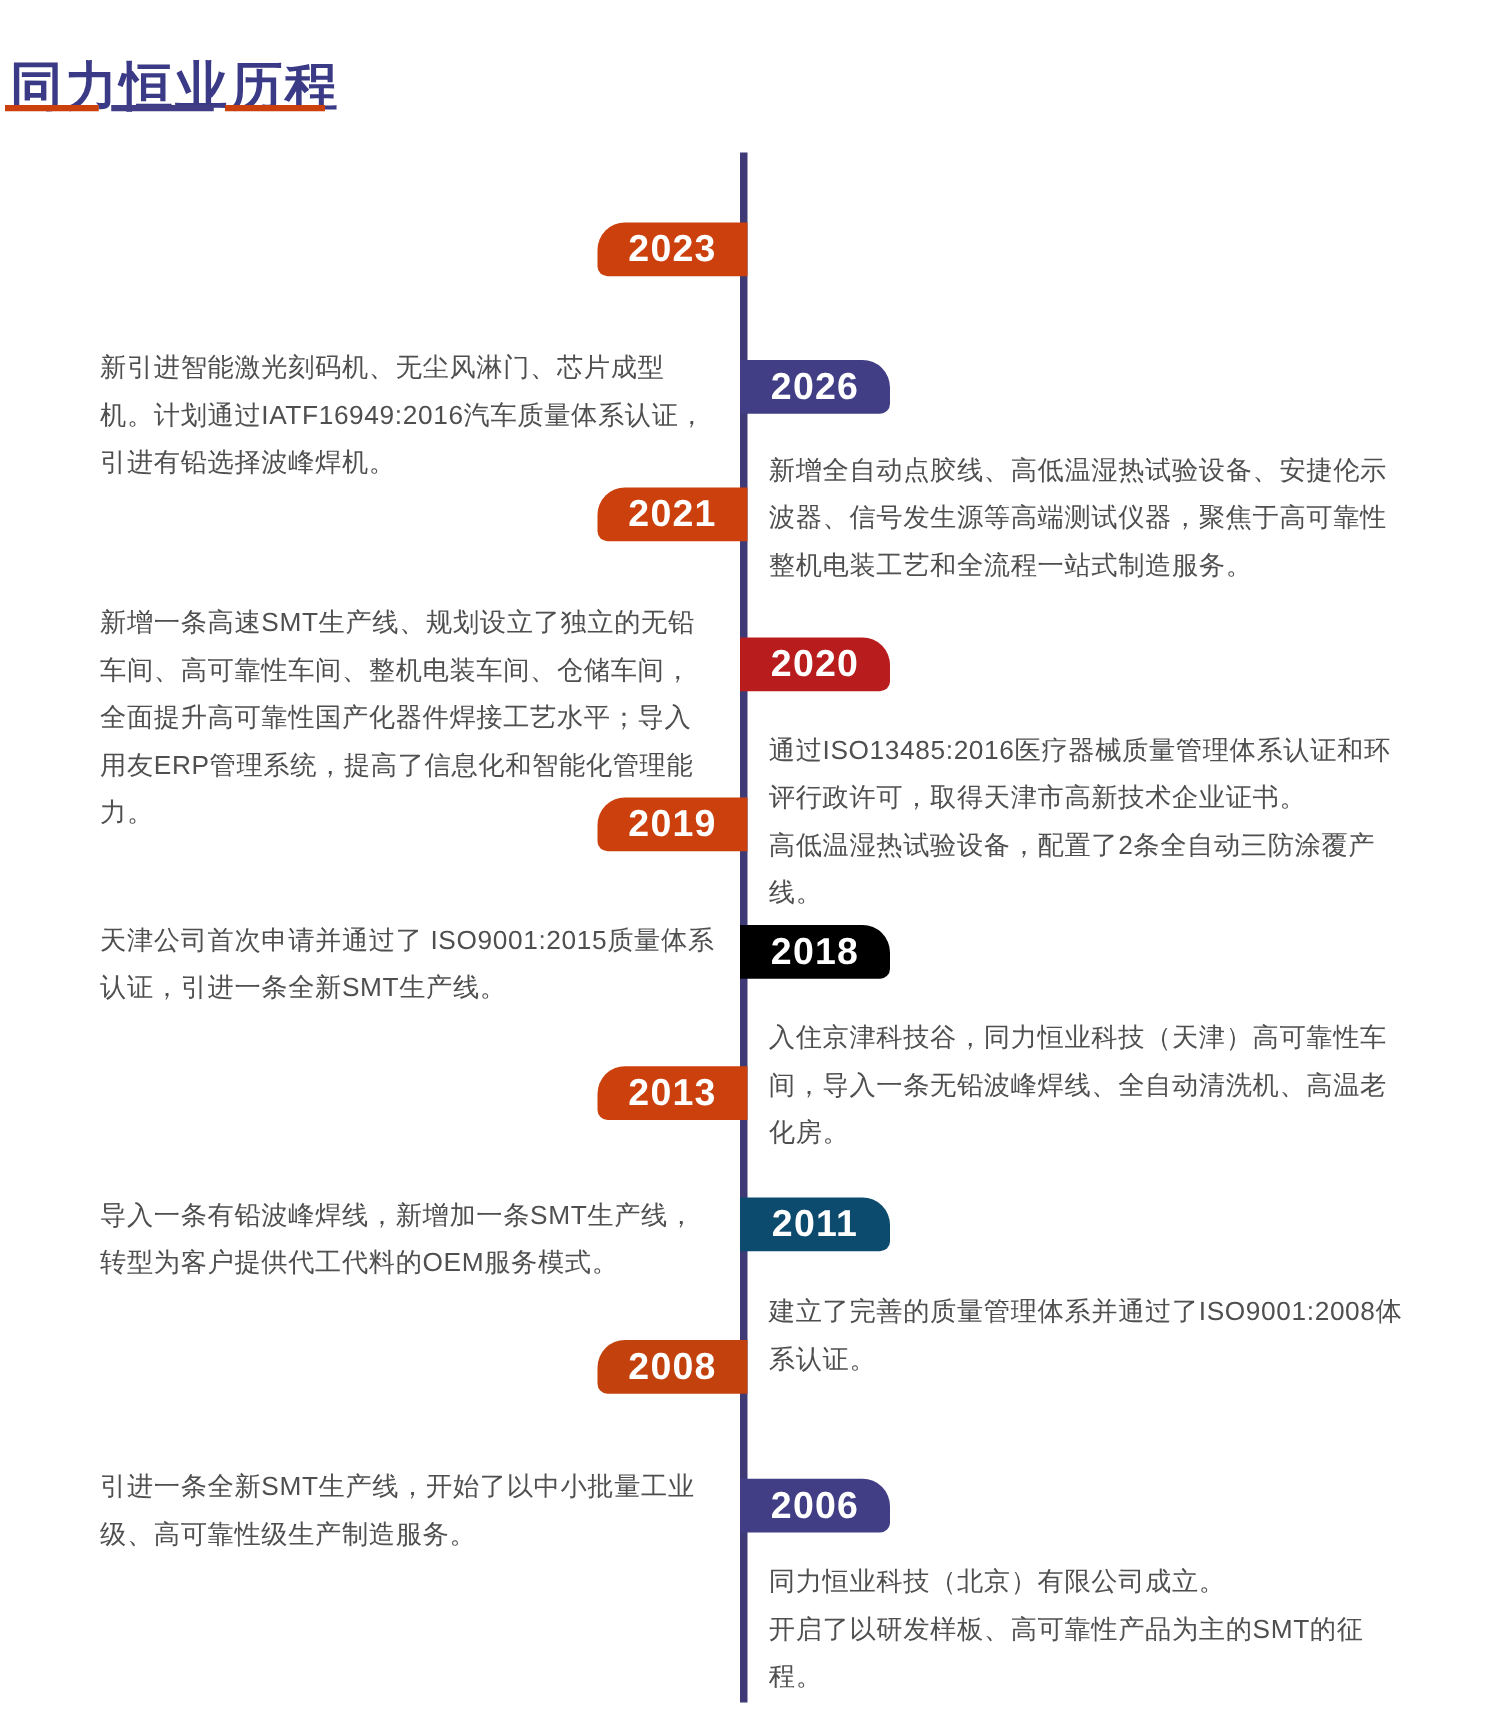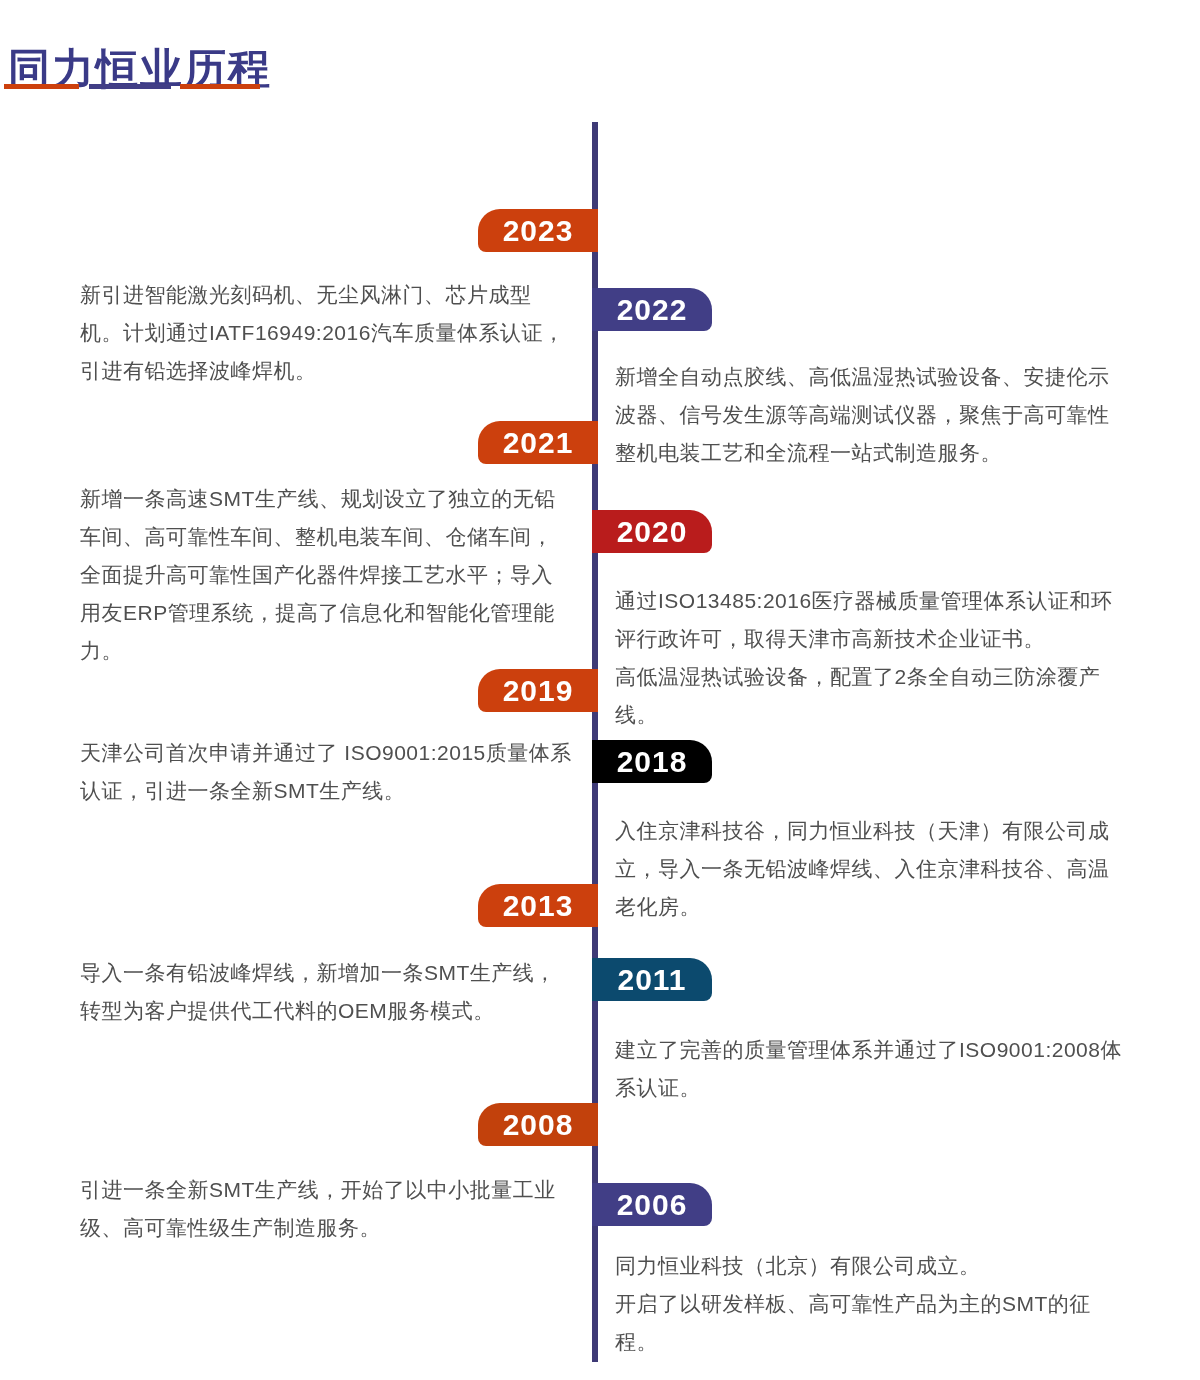--- a/index.html
+++ b/index.html
@@ -47,21 +47,20 @@
     justify-content: center;
     color: #ffffff;
     font-size: 30px;
     font-weight: bold;
     letter-spacing: 1px;
     box-sizing: border-box;
   }
   .year-badge.side-left {
     left: 478px;
     border-radius: 22px 0 0 8px;
-    margin-top: 31px;
   }
   .year-badge.side-right {
     left: 592px;
     border-radius: 0 22px 8px 0;
   }
   .milestone-desc {
     position: absolute;
     font-size: 21px;
     line-height: 38px;
     color: #4f4f4f;
@@ -78,31 +77,31 @@
   <h1 class="page-title" style="color: rgb(58, 58, 135);">同力恒业历程</h1>
   <div class="title-rule rule-1" style="background: rgb(204, 64, 13);"></div>
   <div class="title-rule rule-2" style="background: rgb(65, 62, 134);"></div>
   <div class="title-rule rule-3" style="background: rgb(204, 64, 13);"></div>
 
   <div class="timeline-line" style="background: rgb(62, 58, 118);"></div>
 
   <div id="timeline">
       <div class="year-badge side-left" style="top: 178px; background: rgb(204, 64, 13);">2023</div>
       <div class="milestone-desc side-left" style="top: 248px;">新引进智能激光刻码机、无尘风淋门、芯片成型机。计划通过IATF16949:2016汽车质量体系认证，引进有铅选择波峰焊机。</div>
-      <div class="year-badge side-right" style="top: 288px; background: rgb(65, 62, 134);">2022</div>
+      <div class="year-badge side-right" style="top: 288px; background: rgb(65, 62, 134);">2026</div>
       <div class="milestone-desc side-right" style="top: 358px;">新增全自动点胶线、高低温湿热试验设备、安捷伦示波器、信号发生源等高端测试仪器，聚焦于高可靠性整机电装工艺和全流程一站式制造服务。</div>
       <div class="year-badge side-left" style="top: 390px; background: rgb(204, 64, 13);">2021</div>
       <div class="milestone-desc side-left" style="top: 452px;">新增一条高速SMT生产线、规划设立了独立的无铅车间、高可靠性车间、整机电装车间、仓储车间，全面提升高可靠性国产化器件焊接工艺水平；导入用友ERP管理系统，提高了信息化和智能化管理能力。</div>
       <div class="year-badge side-right" style="top: 510px; background: #b91c1c;">2020</div>
       <div class="milestone-desc side-right" style="top: 582px;">通过ISO13485:2016医疗器械质量管理体系认证和环评行政许可，取得天津市高新技术企业证书。
 高低温湿热试验设备，配置了2条全自动三防涂覆产线。</div>
       <div class="year-badge side-left" style="top: 638px; background: rgb(204, 64, 13);">2019</div>
       <div class="milestone-desc side-left" style="top: 706px;">天津公司首次申请并通过了 ISO9001:2015质量体系认证，引进一条全新SMT生产线。</div>
       <div class="year-badge side-right" style="top: 740px; background: #000000;">2018</div>
-      <div class="milestone-desc side-right" style="top: 812px;">入住京津科技谷，同力恒业科技（天津）有限公司成立，导入一条无铅波峰焊线、入住京津科技谷、高温老化房。</div>
+      <div class="milestone-desc side-right" style="top: 812px;">入住京津科技谷，同力恒业科技（天津）高可靠性车间，导入一条无铅波峰焊线、全自动清洗机、高温老化房。</div>
       <div class="year-badge side-left" style="top: 853px; background: rgb(204, 64, 13);">2013</div>
       <div class="milestone-desc side-left" style="top: 926px;">导入一条有铅波峰焊线，新增加一条SMT生产线，转型为客户提供代工代料的OEM服务模式。</div>
       <div class="year-badge side-right" style="top: 958px; background: #0c4a6e;">2011</div>
       <div class="milestone-desc side-right" style="top: 1031px;">建立了完善的质量管理体系并通过了ISO9001:2008体系认证。</div>
       <div class="year-badge side-left" style="top: 1072px; background: #c2410c;">2008</div>
       <div class="milestone-desc side-left" style="top: 1143px;">引进一条全新SMT生产线，开始了以中小批量工业级、高可靠性级生产制造服务。</div>
       <div class="year-badge side-right" style="top: 1183px; background: rgb(65, 62, 134);">2006</div>
       <div class="milestone-desc side-right" style="top: 1247px;">同力恒业科技（北京）有限公司成立。
 开启了以研发样板、高可靠性产品为主的SMT的征程。</div>
     </div>

